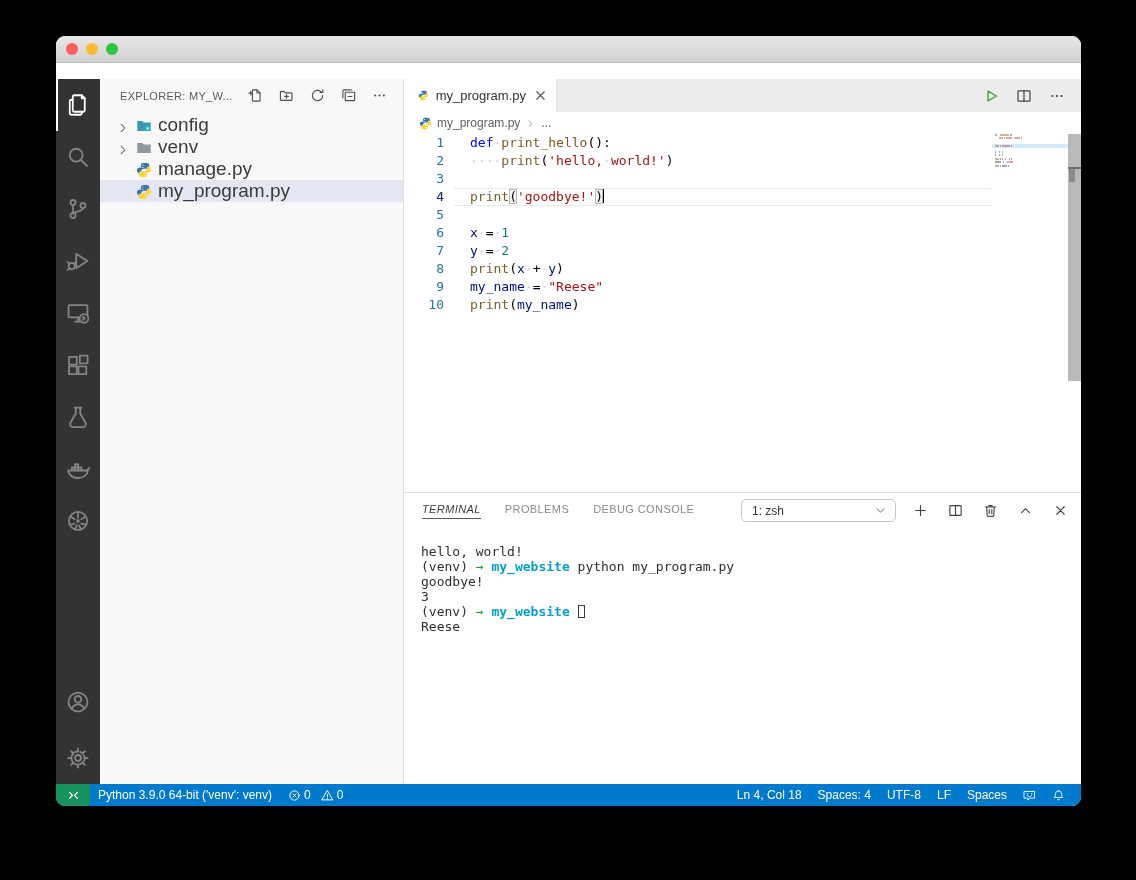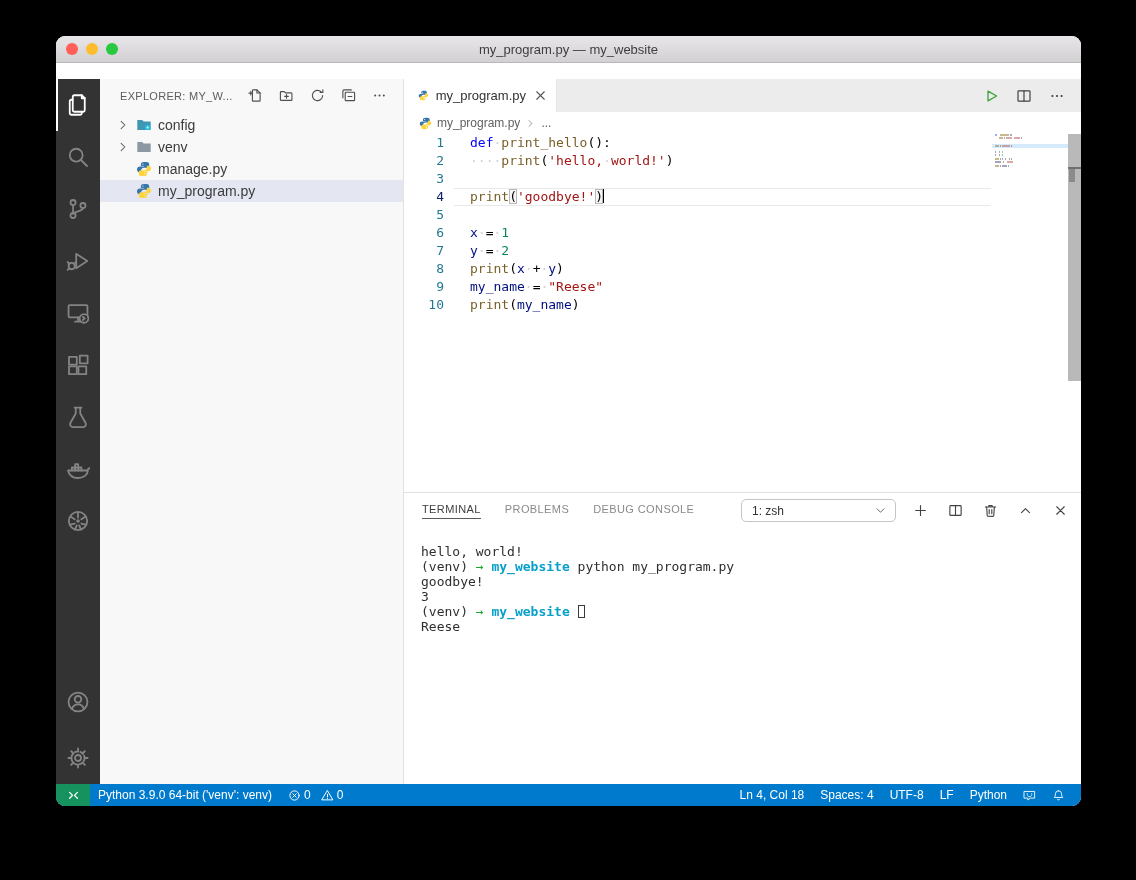--- a/index.html
+++ b/index.html
@@ -28,21 +28,21 @@
   .icon svg{width:100%;height:100%;}
   
   .sidebar{width:303px;background:var(--sidebar-bg,#f8f8f8);border-right:1px solid #e2e2e2;
            display:flex;flex-direction:column;}
   .sb-head{height:33px;flex:0 0 33px;display:flex;align-items:center;padding:0 8px 0 20px;}
   .sb-title{font-size:11px;color:#5c5c5c;letter-spacing:.3px;flex:1;white-space:nowrap;overflow:hidden;}
   .sb-actions{display:flex;gap:16px;color:#4f4f4f;padding-right:8px;align-items:center;}
   .sb-actions .act{display:flex;}
   .sb-actions .icon{width:15px;height:15px;}
   .tree{padding-top:2px;}
-  .trow{height:22px;display:flex;align-items:center;font-size:14px;color:#3b3b3b;}
+  .trow{height:22px;display:flex;align-items:center;font-size:19px;color:#3b3b3b;}
   .trow.selected{background:var(--selection-bg,#e4e6f1);}
   .trow .chev{width:16px;height:14px;margin-left:16px;color:#616161;flex:0 0 16px;}
   .trow .chev .icon{width:14px;height:14px;}
   .trow .ficon{width:16px;height:16px;margin:0 6px 0 4px;flex:0 0 16px;}
   
   .editorgroup{flex:1;display:flex;flex-direction:column;min-width:0;background:#fff;}
   .tabbar{height:33px;flex:0 0 33px;background:var(--tabbar-bg,#ececec);display:flex;align-items:stretch;}
   .tab{width:153px;background:#fff;display:flex;align-items:center;padding:0 8px 0 14px;gap:7px;
        font-size:13px;color:#333;border-right:1px solid #e3e3e3;box-sizing:border-box;}
   .tab .ficon{width:15px;height:15px;}
@@ -77,21 +77,21 @@
   .mm-row i{height:2px;display:block;opacity:.55;}
   .mm-row.mm-cur{left:0;right:0;padding-left:3px;height:4px;background:var(--mm-cur,#d5eafb);}
   .scrollstrip{position:absolute;top:0;right:0;width:13px;height:247px;background:#b9b9b9;}
   .ss-line{position:absolute;top:33px;left:0;right:0;height:2px;background:#6f6f6f;}
   .ss-thumb{position:absolute;top:35px;left:1px;width:6px;height:13px;background:#8b8b8b;}
   
   .panel{flex:1;border-top:1px solid #e0e0e0;display:flex;flex-direction:column;background:#fff;min-height:0;}
   .panel-head{height:35px;flex:0 0 35px;position:relative;display:flex;align-items:center;
               padding-left:18px;gap:24px;}
   .ptab{font-size:11px;letter-spacing:.4px;color:#8a8a8a;padding-bottom:3px;border-bottom:1px solid transparent;}
-  .ptab.active{color:#3f3f3f;border-bottom-color:#5a5a5a;}
+  .ptab.active{color:#3f3f3f;border-bottom-color:#5a5a5a;font-style:italic;}
   .pdrop{position:absolute;left:337px;top:6px;width:155px;height:23px;border:1px solid #c5c5c5;
          border-radius:5px;background:#fff;display:flex;align-items:center;box-sizing:border-box;
          padding:0 8px 0 10px;font-size:12px;color:#333;}
   .pdrop .lbl{flex:1;}
   .pdrop .icon{width:13px;height:13px;color:#666;}
   .panel-actions{position:absolute;right:13px;top:0;height:35px;display:flex;align-items:center;
                  gap:20px;color:#424242;}
   .panel-actions .act{display:flex;}
   .panel-actions .icon{width:15px;height:15px;}
   .term{flex:1;padding:16px 0 0 17px;font:13px/15px "DejaVu Sans Mono",monospace;color:#2f2f2f;}
@@ -116,21 +116,20 @@
 </head>
 <body>
 
 <div class="window">
   <div class="titlebar">
     <div class="lights">
       <span class="light light-close"></span>
       <span class="light light-min"></span>
       <span class="light light-zoom"></span>
     </div>
-    <div class="wtitle">my_program.py — my_website</div>
   </div>
 
   <div class="main">
     <nav class="activitybar" id="activitybar">
         <div class="ab-item active">
           <span class="icon">
             <svg viewBox="0 0 16 16" fill="none" stroke="currentColor" stroke-width="1.2" stroke-linecap="round" stroke-linejoin="round">
               <path d="M10.5 1.5h-5a1 1 0 0 0-1 1v9a1 1 0 0 0 1 1h6a1 1 0 0 0 1-1v-8z"></path>
               <path d="M10.5 1.5v2h2"></path>
               <path d="M4.5 4.5h-1a1 1 0 0 0-1 1v8a1 1 0 0 0 1 1h6a1 1 0 0 0 1-1v-1"></path>
@@ -610,21 +609,21 @@
         <div class="sbi">
           <span>Spaces: 4</span>
         </div>
         <div class="sbi">
           <span>UTF-8</span>
         </div>
         <div class="sbi">
           <span>LF</span>
         </div>
         <div class="sbi">
-          <span>Python</span>
+          <span>Spaces</span>
         </div>
         <div class="sbi">
           <span class="icon">
             <svg viewBox="0 0 16 16" fill="none" stroke="currentColor" stroke-width="1.1" stroke-linecap="round" stroke-linejoin="round">
               <path d="M1.7 3h12.6v8.2H8.9L6 13.6v-2.4H1.7z"></path>
               <path d="M5.2 6.1h.1M10.7 6.1h.1" stroke-width="1.6"></path>
               <path d="M5.6 8.3c.6.7 1.5 1.1 2.4 1.1s1.8-.4 2.4-1.1"></path>
             </svg>
           </span>
         </div>

